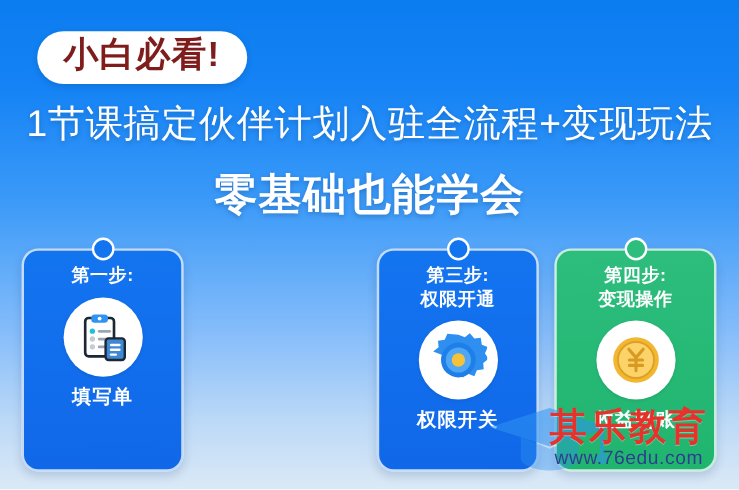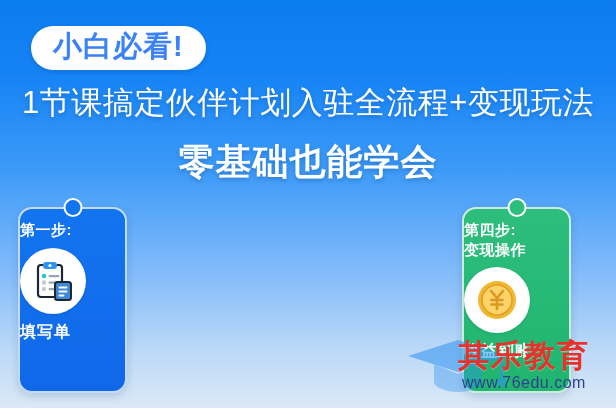--- a/index.html
+++ b/index.html
@@ -14,21 +14,21 @@
 
   
   .badge{
     position:absolute;left:31px;top:26px;
     background:#ffffff;border-radius:26px;
     padding:6px 22px 9px 22px;
     box-shadow:0 2px 5px rgba(0,40,90,.18);
     display:flex;align-items:center;justify-content:center;
   }
   .badge span{
-    font-size:29px;font-weight:bold;color:#3b82f6;
+    font-size:29px;font-weight:bold;color:#7f1d1d;
     letter-spacing:1px;line-height:1;
     white-space:nowrap;
   }
 
   .title-main{
     position:absolute;left:0;right:0;top:86px;
     text-align:center;color:#ffffff;
     font-size:31px;font-weight:normal;letter-spacing:.5px;
     line-height:1.1;white-space:nowrap;
     text-shadow:0 2px 4px rgba(0,45,105,.30);
@@ -39,26 +39,26 @@
     font-size:36px;font-weight:bold;letter-spacing:1px;
     line-height:1.1;white-space:nowrap;
     text-shadow:0 2px 4px rgba(0,45,105,.30);
   }
 
   
   .cards{
     position:absolute;left:0;top:201px;width:616px;height:195px;
   }
   .card{
-    position:absolute;top:6px;width:109px;height:186px;
+    position:absolute;top:6px;width:135px;height:186px;
     border-radius:14px;
     border:2px solid rgba(255,255,255,.75);
     box-shadow:0 3px 8px rgba(0,40,90,.16);
     box-sizing:border-box;
-    display:flex;flex-direction:column;align-items:flex-start;
+    display:flex;flex-direction:column;align-items:center;
   }
   .card.c1{left:18px;background:linear-gradient(180deg,#1374f0 0%,#1068e8 100%);}
   .card.c2{left:167px;background:linear-gradient(180deg,#2dbd7d 0%,#20b56f 100%);}
   .card.c3{left:314px;background:linear-gradient(180deg,#1374f0 0%,#1068e8 100%);}
   .card.c4{left:462px;background:linear-gradient(180deg,#2dbd7d 0%,#20b56f 100%);}
 
   .notch{
     position:absolute;top:-11px;left:50%;transform:translateX(-50%);
     width:19px;height:19px;border-radius:50%;
     border:2px solid #ffffff;box-sizing:border-box;
@@ -136,20 +136,34 @@
           <rect x="25" y="24" width="16" height="18" rx="2.5" fill="#3f88d6" stroke="#1b2733" stroke-width="2"></rect>
           <rect x="28.5" y="28.5" width="9" height="2" rx="1" fill="#ffffff"></rect>
           <rect x="28.5" y="32.5" width="9" height="2" rx="1" fill="#ffffff"></rect>
           <rect x="28.5" y="36.5" width="6" height="2" rx="1" fill="#ffffff"></rect>
         </svg>
       </div>
       <div class="card-foot">填写单</div>
     </div>
 
 
+    <div class="card c3">
+      <div class="notch"></div>
+      <div class="step-no">第三步:</div>
+      <div class="step-name">权限开通</div>
+      <div class="icon-wrap">
+        <svg width="48" height="48" viewBox="0 0 48 48">
+          <path d="M24 3 l5.4 2.1 4.1-3.4 3.8 4.4 5.3-.6 .9 5.8 5 1.9-2.4 5.3 3.2 4.4-4.6 3.5 .4 5.4-5.7 .8-2.1 5-5.2-2.2-4.5 3.1-3.4-4.5-5.4 .5-.7-5.6-5.1-2 2.3-5.2L3 16.9l4.5-3.6L7 7.9l5.6-.8 2.2-4.9z" fill="#2f8ff0"></path>
+          <circle cx="24" cy="24" r="14.5" fill="#1e7fe8"></circle>
+          <circle cx="24" cy="24" r="10.5" fill="#4ea6f5"></circle>
+          <circle cx="24" cy="24" r="5.6" fill="#f5c23a"></circle>
+        </svg>
+      </div>
+      <div class="card-foot">权限开关</div>
+    </div>
 
     <div class="card c4">
       <div class="notch"></div>
       <div class="step-no">第四步:</div>
       <div class="step-name">变现操作</div>
       <div class="icon-wrap">
         <svg width="46" height="46" viewBox="0 0 46 46">
           <circle cx="23" cy="23" r="19" fill="#f2b731"></circle>
           <circle cx="23" cy="23" r="15" fill="#fbd368"></circle>
           <circle cx="23" cy="23" r="15" fill="none" stroke="#e0a024" stroke-width="1.6"></circle>

